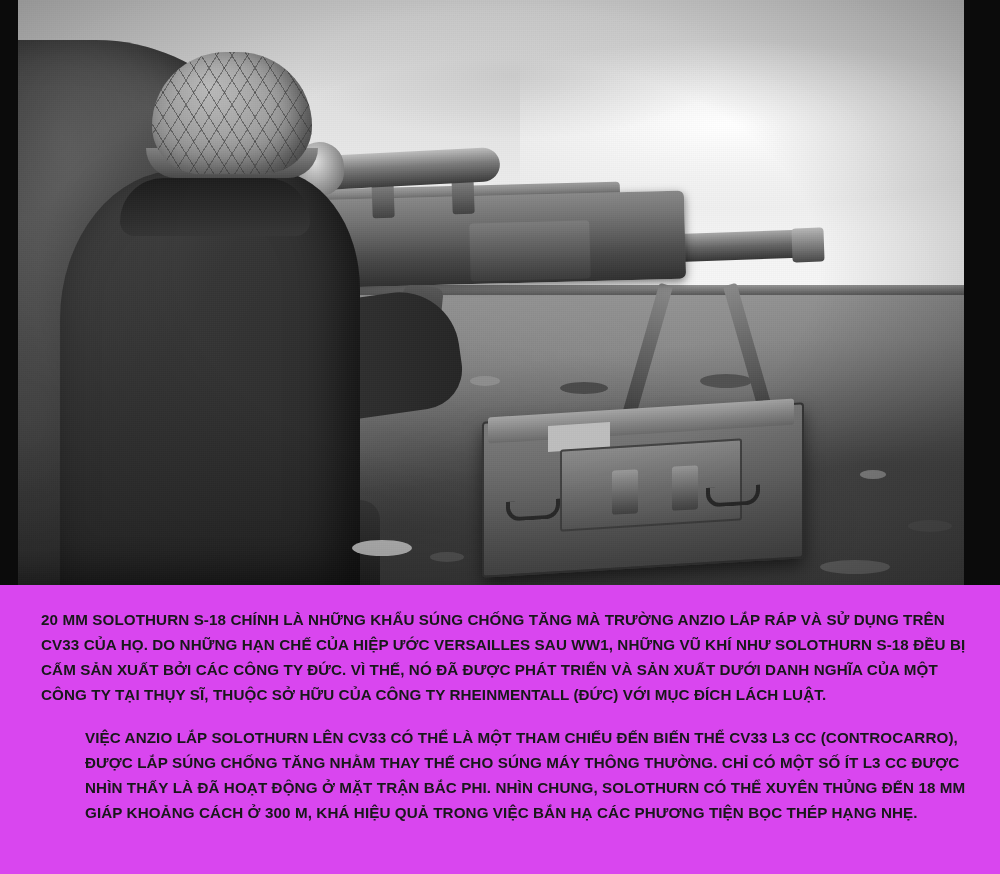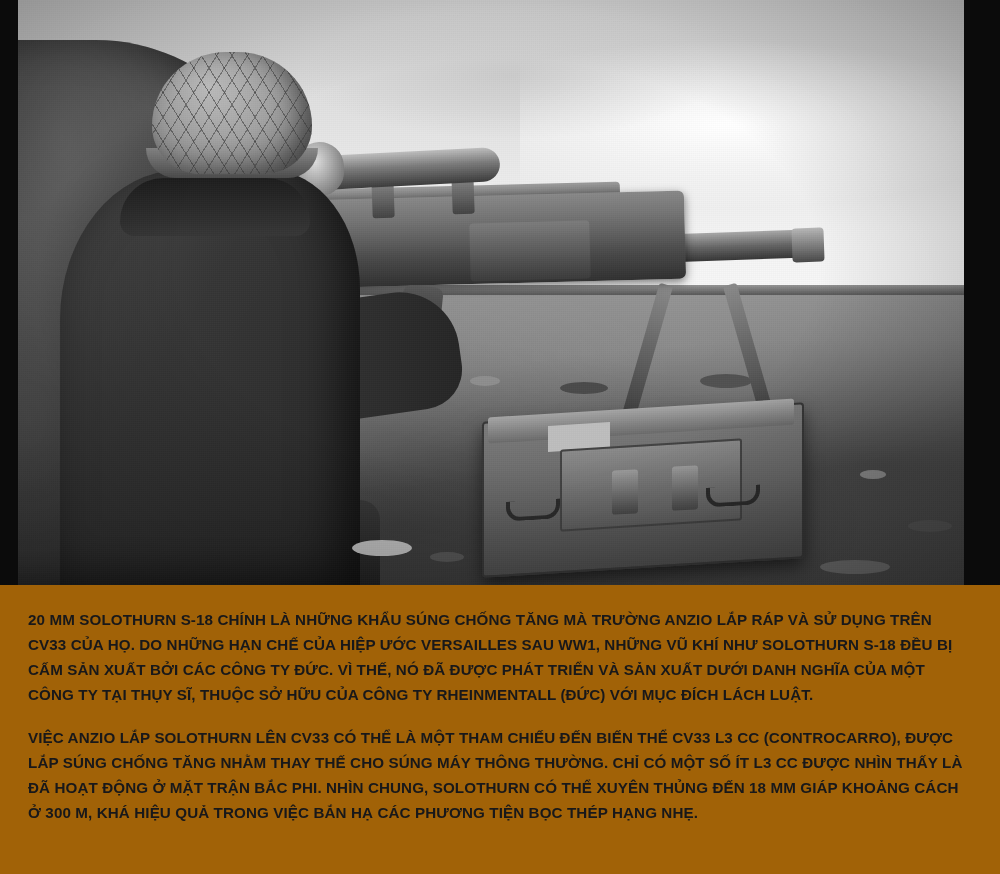--- a/index.html
+++ b/index.html
@@ -379,34 +379,34 @@
     z-index: 31;
     pointer-events: none;
     background: radial-gradient(ellipse at 50% 45%, rgba(0,0,0,0) 45%, rgba(0,0,0,0.35) 100%);
   }
 
   
   .caption {
     box-sizing: border-box;
     width: 1000px;
     height: 289px;
-    background: #a16207;
-    padding: 22px 28px 10px 28px;
+    background: #d946ef;
+    padding: 22px 28px 10px 41px;
   }
   .caption p {
     margin: 0 0 18px 0;
     color: #18181a;
     font-family: "Liberation Sans", sans-serif;
     font-size: 15.2px;
     font-weight: 700;
     line-height: 25px;
     letter-spacing: 0.1px;
     text-transform: uppercase;
   }
-  .caption p:last-child { margin-bottom: 0; }
+  .caption p:last-child { margin-bottom: 0; margin-left: 44px; }
 </style>
 </head>
 <body>
 
 <div class="page">
 
   <div class="photo-wrap">
     <div class="photo">
 
       <div class="sky"></div>

